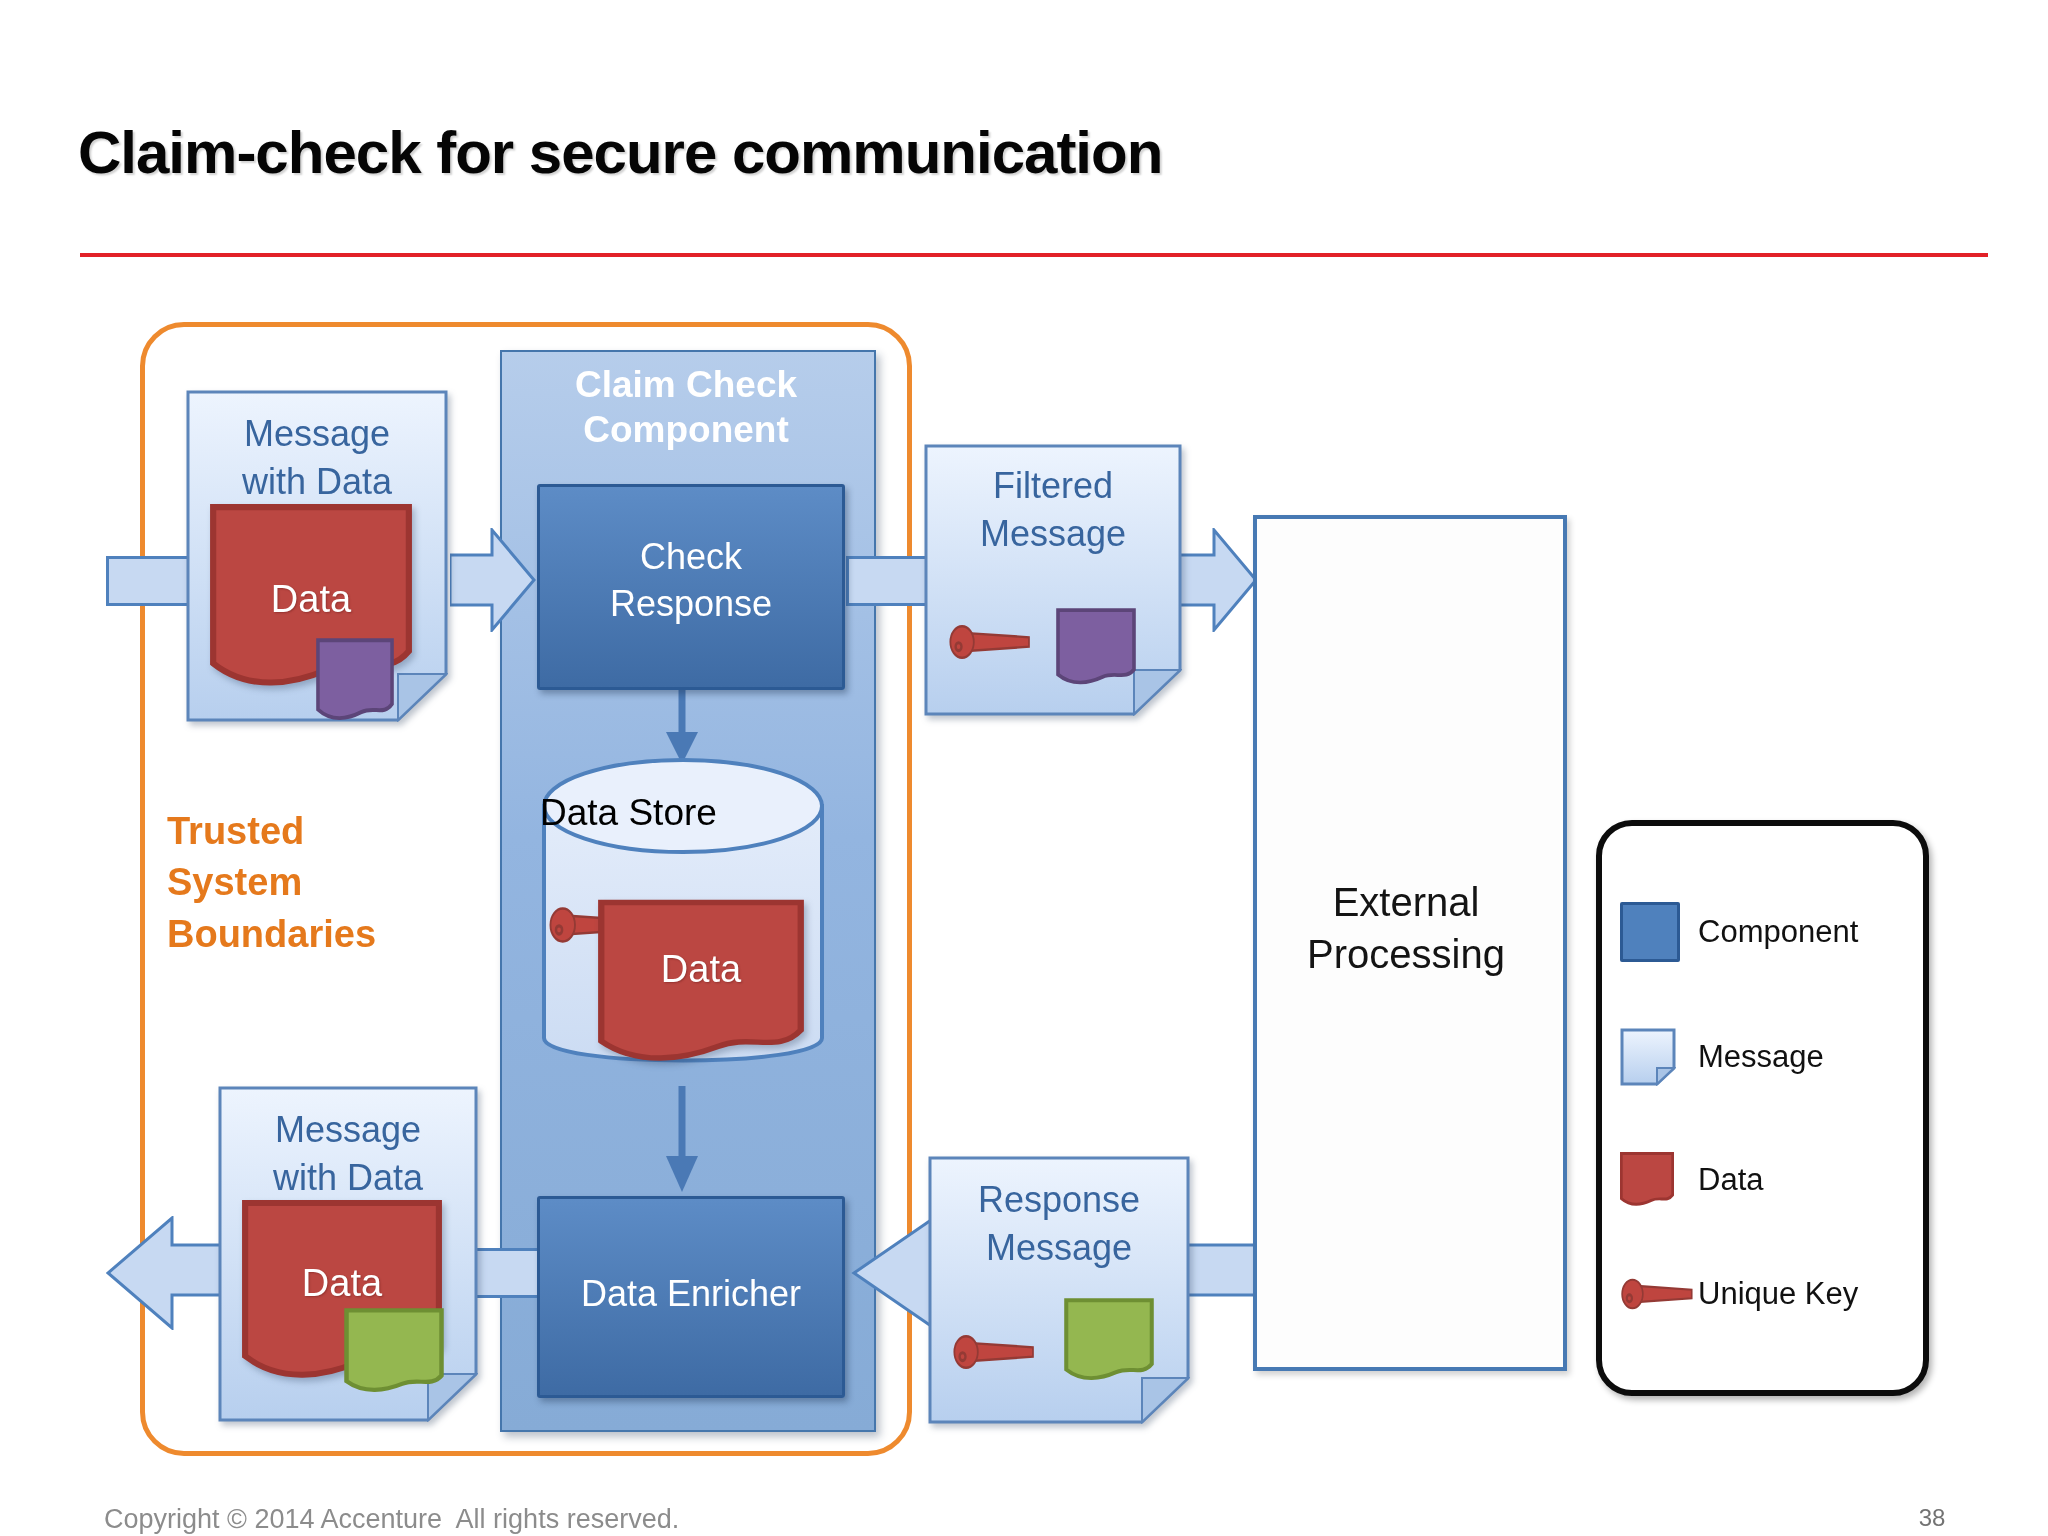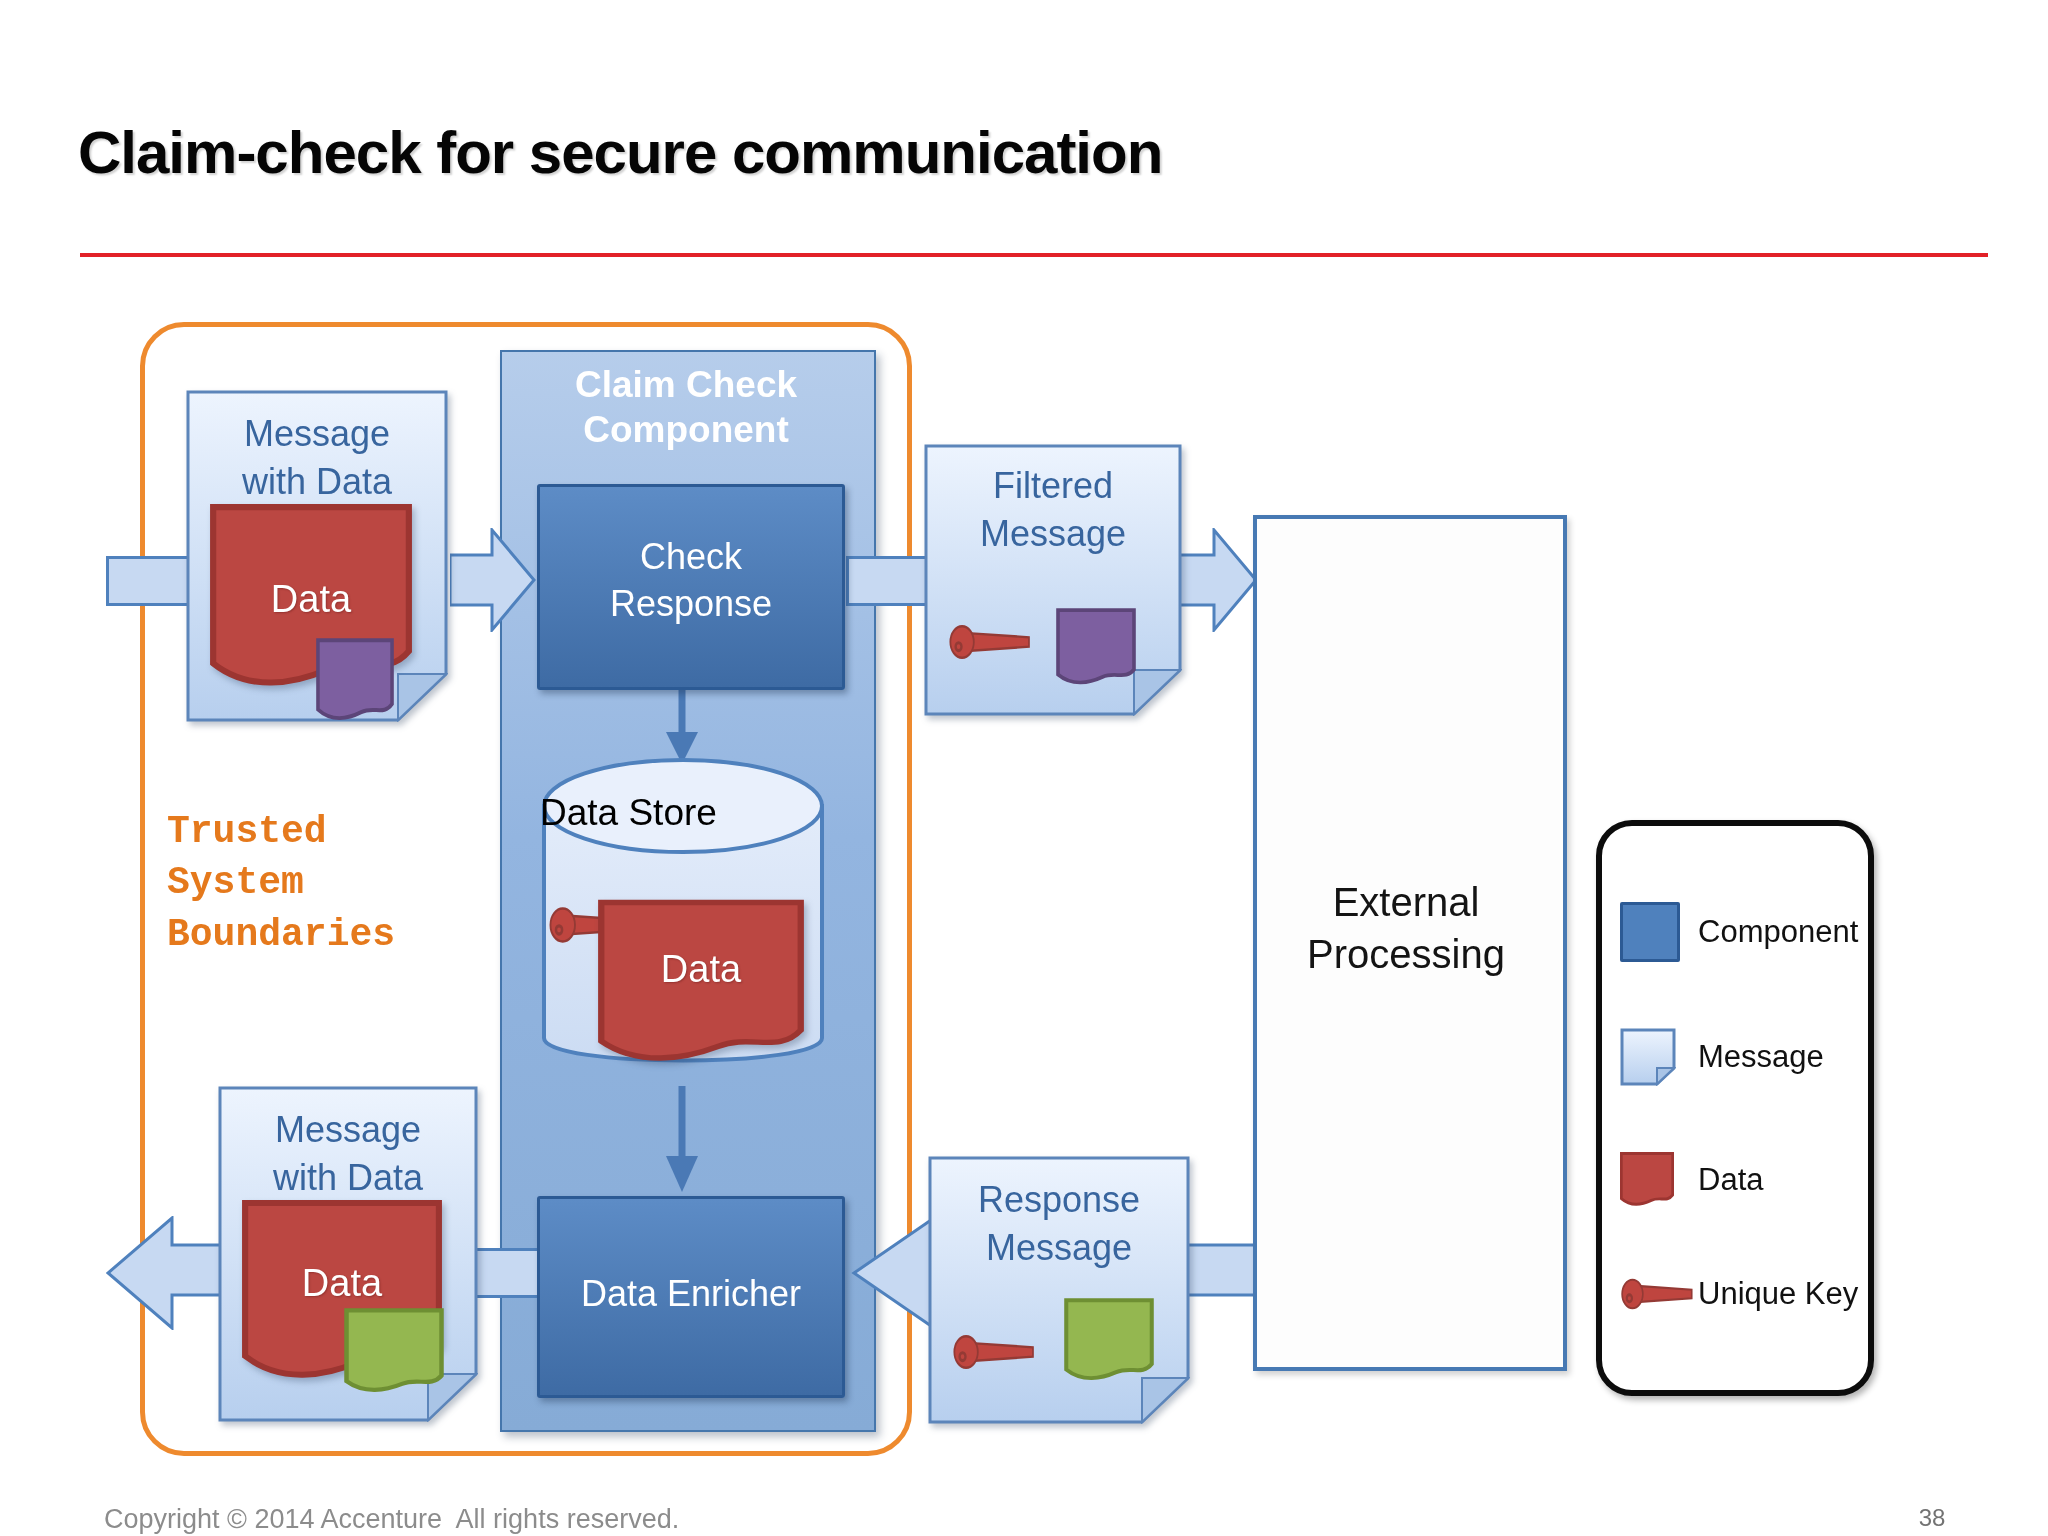--- a/index.html
+++ b/index.html
@@ -5,21 +5,21 @@
   html,body{margin:0;padding:0;background:#fff;}
   #slide{position:relative;width:2048px;height:1536px;background:#ffffff;overflow:hidden;
          font-family:"Liberation Sans","DejaVu Sans",sans-serif;}
   .abs{position:absolute;}
   
   #title{left:78px;top:118px;width:1700px;font-size:60px;font-weight:bold;color:#050505;
          letter-spacing:-1px;text-shadow:2px 2px 2px rgba(0,0,0,0.18);}
   #title-rule{left:80px;top:253px;width:1908px;height:4px;background:#e22128;}
   
   #boundary{left:140px;top:322px;width:762px;height:1124px;border:5px solid #ee8a2e;border-radius:44px;background:#ffffff;}
-  #boundary-label{left:167px;top:806px;width:235px;font-size:38px;font-weight:bold;color:#e5791c;line-height:1.35;font-family:Liberation Mono, monospace;}
+  #boundary-label{left:167px;top:806px;width:235px;font-size:38px;font-weight:bold;color:#e5791c;line-height:1.35;}
   
   #panel{left:500px;top:350px;width:372px;height:1078px;border:2px solid #4576ac;
          background:linear-gradient(180deg,#b6cdeb 0%,#93b5e0 45%,#86abd6 100%);
          box-shadow:4px 5px 8px rgba(30,50,80,0.3);}
   #panel-title{left:500px;top:362px;width:372px;text-align:center;font-size:37px;font-weight:bold;color:#ffffff;line-height:1.22;}
   .combox{background:linear-gradient(180deg,#5d8cc6,#3e6ba4);border:3px solid #2c5a94;border-radius:3px;
           box-shadow:3px 4px 6px rgba(20,40,70,0.35);}
   #check-luggage{left:537px;top:484px;width:302px;height:200px;}
   #check-luggage-label{left:606px;top:534px;width:170px;text-align:center;font-size:36px;color:#fff;line-height:1.3;}
   #data-enricher{left:537px;top:1196px;width:302px;height:196px;}
@@ -28,21 +28,21 @@
   
   .shaft{background:#c7d9f2;border:3px solid #4f81bd;box-sizing:border-box;}
   
   .doc-title{font-size:36px;color:#38659e;text-align:center;line-height:1.32;}
   .data-label{font-size:38px;color:#ffffff;text-align:center;text-shadow:1px 1px 2px rgba(90,20,20,0.4);}
   
   #external{left:1253px;top:515px;width:306px;height:848px;background:#fdfdfd;border:4px solid #4779b3;
             box-shadow:3px 4px 6px rgba(0,0,0,0.18);}
   #external-label{left:1291px;top:876px;width:230px;text-align:center;font-size:40px;color:#141414;line-height:1.3;}
   
-  #legend{left:1596px;top:820px;width:278px;height:576px;background:#ffffff;border:6px solid #0c0c0c;border-radius:36px;
+  #legend{left:1596px;top:820px;width:333px;height:576px;background:#ffffff;border:6px solid #0c0c0c;border-radius:36px;
           box-shadow:3px 4px 6px rgba(0,0,0,0.3);box-sizing:border-box;
           display:flex;flex-direction:column;justify-content:space-evenly;padding:10px 0 10px 18px;}
   .lg-row{display:flex;align-items:center;}
   .lg-icon{width:78px;display:flex;align-items:center;justify-content:flex-start;}
   .lg-label{font-size:31px;color:#111111;}
   #footer{left:104px;top:1504px;font-size:27px;color:#8c8c8c;white-space:pre;}
   #page-number{left:1902px;top:1504px;width:60px;text-align:center;font-size:24px;color:#737373;}
   svg{display:block;}
   .docsvg{filter:drop-shadow(3px 4px 3px rgba(40,60,90,0.3));}
 </style>

